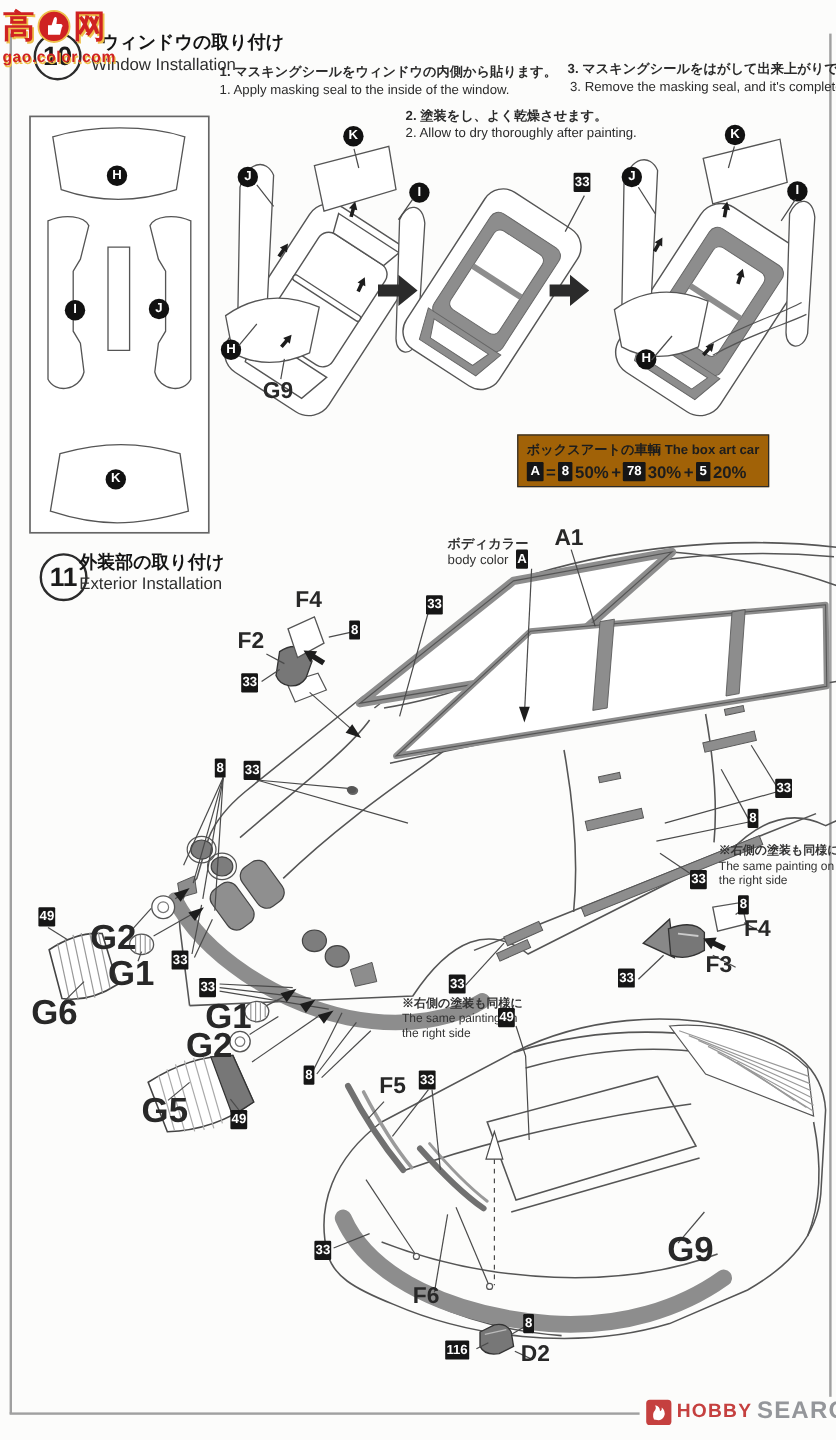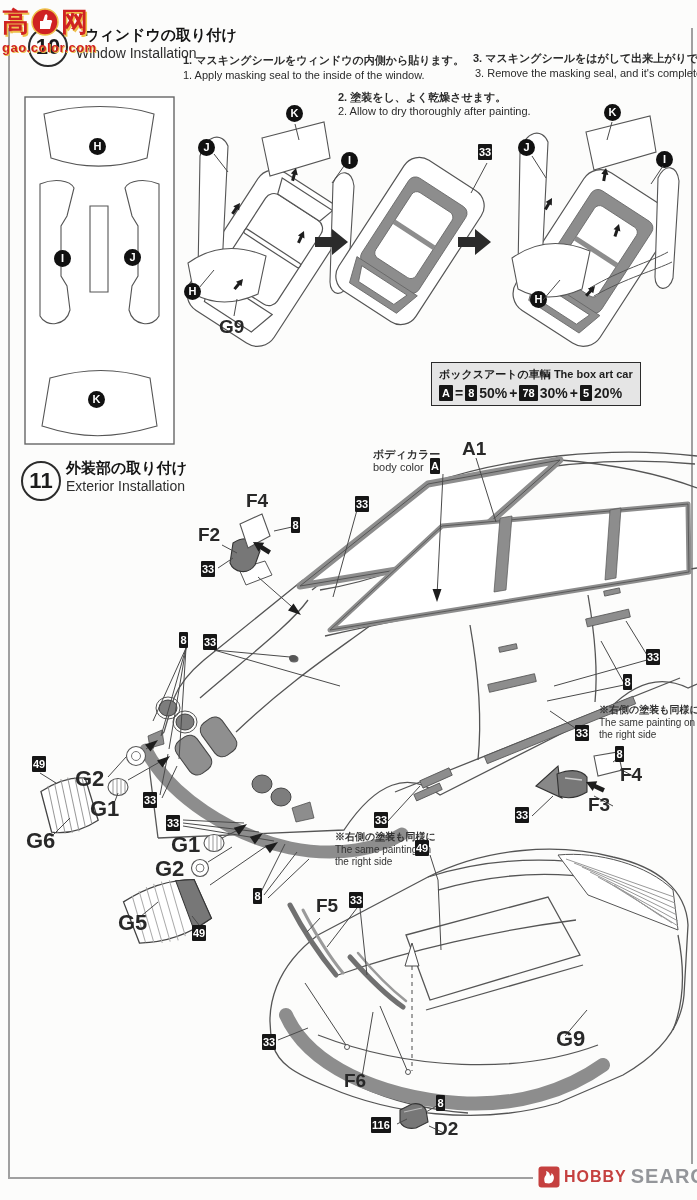--- a/index.html
+++ b/index.html
@@ -11,28 +11,28 @@
   .bb{position:absolute;height:1.5px;background:#a0a0a0}
   .t{position:absolute;white-space:nowrap}
   .inst{font-size:11px;line-height:13px;color:#2b2b2b}
   .jp{font-weight:600}
   .stepcirc{position:absolute;width:40px;height:40px;border:2.2px solid #2b2b2b;border-radius:50%;
             font-size:22px;font-weight:700;text-align:center;line-height:36px;color:#1b1b1b;background:#fcfcfb}
   .title-jp{position:absolute;font-size:15px;font-weight:700;color:#141414;white-space:nowrap}
   .title-en{position:absolute;font-size:14px;color:#2e2e2e;white-space:nowrap}
   .ua2{position:absolute;font-size:19px;font-weight:700;color:#1b1b1b;white-space:nowrap}
   .plabel{position:absolute;font-weight:700;font-size:19px;color:#282828;white-space:nowrap}
-  .plabel.big{font-size:22px}
+  .plabel.big{font-size:29px}
   .pbox{position:absolute;background:#161616;color:#fff;font-weight:700;font-size:11px;line-height:12px;
         padding:2px 1px;text-align:center;min-width:9px;border-radius:1px}
   .letter{position:absolute;width:17px;height:17px;background:#111;color:#fff;border-radius:50%;
           font-size:11px;font-weight:700;line-height:17px;text-align:center}
   .note{position:absolute;font-size:10px;line-height:12.5px;color:#333;white-space:nowrap}
   .bodycolor{position:absolute;font-size:11px;line-height:13px;color:#333;white-space:nowrap}
-  .boxart{position:absolute;border:1.6px solid #2b2b2b;background:#e5e5e5;padding:4px 7px;white-space:nowrap}
+  .boxart{position:absolute;border:1.6px solid #2b2b2b;background:#a16207;padding:4px 7px;white-space:nowrap}
   .boxart .l1{font-size:11px;font-weight:700;color:#1d1d1d}
   .boxart .l2{display:flex;align-items:center;gap:2px;margin-top:3px;font-size:14px;font-weight:700;color:#1d1d1d}
   .fbox{background:#161616;color:#fff;font-size:11px;font-weight:700;padding:2px 3px;line-height:12px;border-radius:1px}
   .wm{position:absolute;left:2px;top:4px;z-index:30}
   .wm .row{display:flex;align-items:center;gap:1px}
   .wm .ch{font-size:27px;font-weight:800;color:#cf2222;text-shadow:1.5px 1.5px 0 #eec14b}
   .wm .url{font-size:13px;font-weight:700;color:#cf2222;text-shadow:1px 1px 0 #eec14b;letter-spacing:.5px}
   .brand{position:absolute;display:flex;align-items:center;gap:4px;background:#fcfcfb;padding:1px 2px 1px 5px;z-index:20}
   .brand .b1{font-size:16px;font-weight:800;color:#c5403f;letter-spacing:1px}
   .brand .b2{font-size:20px;font-weight:700;color:#94969a;letter-spacing:1px}
@@ -140,21 +140,21 @@
       <span>50%</span>
       <span>+</span>
       <span class="fbox">78</span>
       <span>30%</span>
       <span>+</span>
       <span class="fbox">5</span>
       <span>20%</span>
     </div>
   </div>
 
-  <div class="stepcirc" style="left:21px;top:461px">11</div>
+  <div class="stepcirc" style="left:33px;top:461px">11</div>
   <div class="title-jp" style="left:66px;top:459px">外装部の取り付け</div>
   <div class="title-en" style="left:66px;top:478px">Exterior Installation</div>
 
   <svg style="left:140px;top:440px" width="557" height="420" viewBox="0 0 557 420">
 
     <g fill="none" stroke="#555" stroke-width="1.3">
       <path d="M 18,398 L 10,334 C 8,314 14,302 24,292 L 34,258 C 40,243 52,230 64,220 L 163,140"></path>
       <path d="M 18,398 L 204,390 Q 252,318 300,355 L 468,270 Q 508,228 548,248 L 557,244"></path>
       <path d="M 288,44 C 370,16 470,6 557,16"></path>
       <path d="M 293,52 C 380,26 470,16 555,24"></path>

